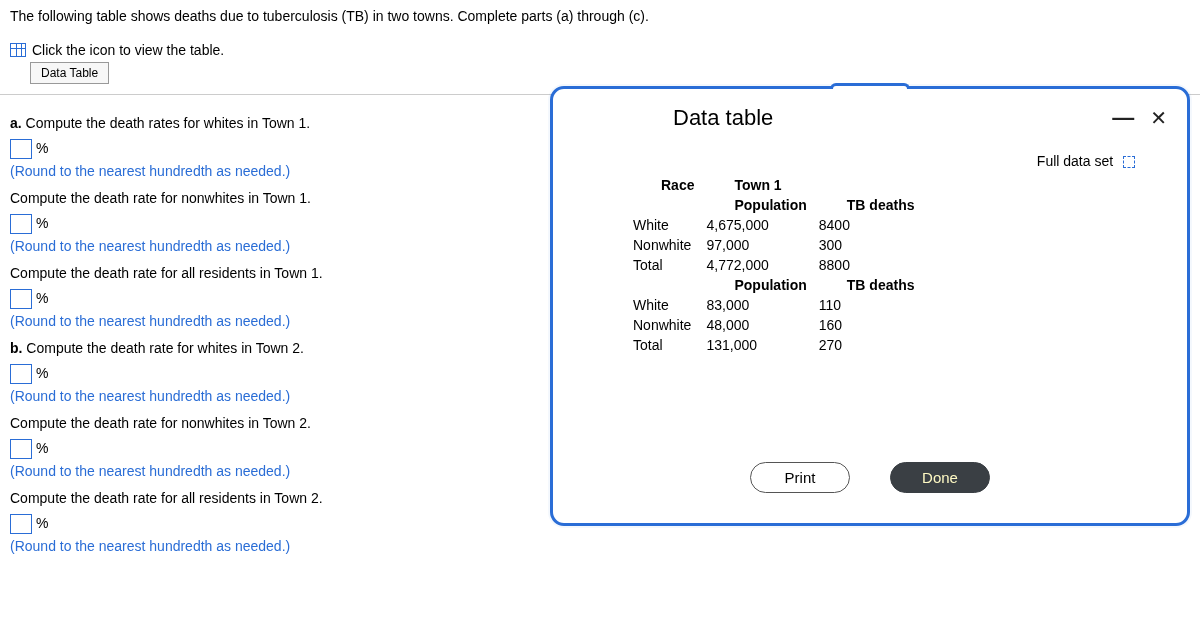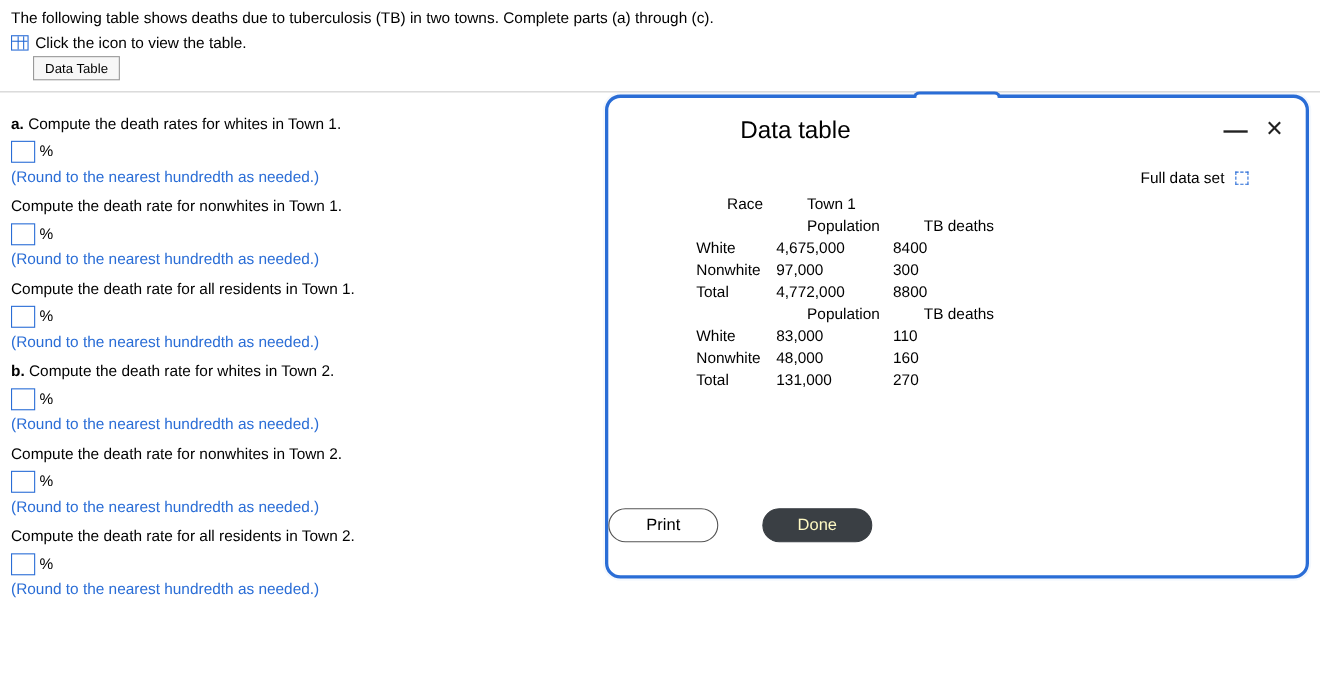--- a/index.html
+++ b/index.html
@@ -15,21 +15,21 @@
     position: relative;
     overflow: hidden;
   }
   .top-instructions {
     padding: 8px 10px 4px 10px;
   }
   .icon-line {
     display: flex;
     align-items: center;
     gap: 6px;
-    margin-top: 7px;
+    margin-top: 18px;
   }
   .table-icon {
     width: 16px;
     height: 14px;
     border: 1.5px solid #2a6dd6;
     display: inline-block;
     position: relative;
     vertical-align: middle;
   }
   .table-icon::before, .table-icon::after {
@@ -143,28 +143,29 @@
   .data-grid {
     margin: 0 0 0 80px;
     font-size: 14px;
   }
   .data-grid table { border-collapse: collapse; }
   .data-grid td {
     padding: 2px 12px 2px 0;
     vertical-align: top;
     white-space: nowrap;
   }
-  .data-grid .hdr { font-weight: normal; padding-left: 28px; }
+  .data-grid .hdr { font-weight: bold; padding-left: 28px; }
 
   .modal-buttons {
     position: absolute;
     bottom: 30px;
     left: 0;
     right: 0;
     display: flex;
+    justify-content: center;
     gap: 40px;
   }
   .pill-btn {
     min-width: 100px;
     padding: 6px 26px;
     border: 1px solid #555;
     border-radius: 999px;
     background: #fff;
     font-size: 15px;
     cursor: pointer;

